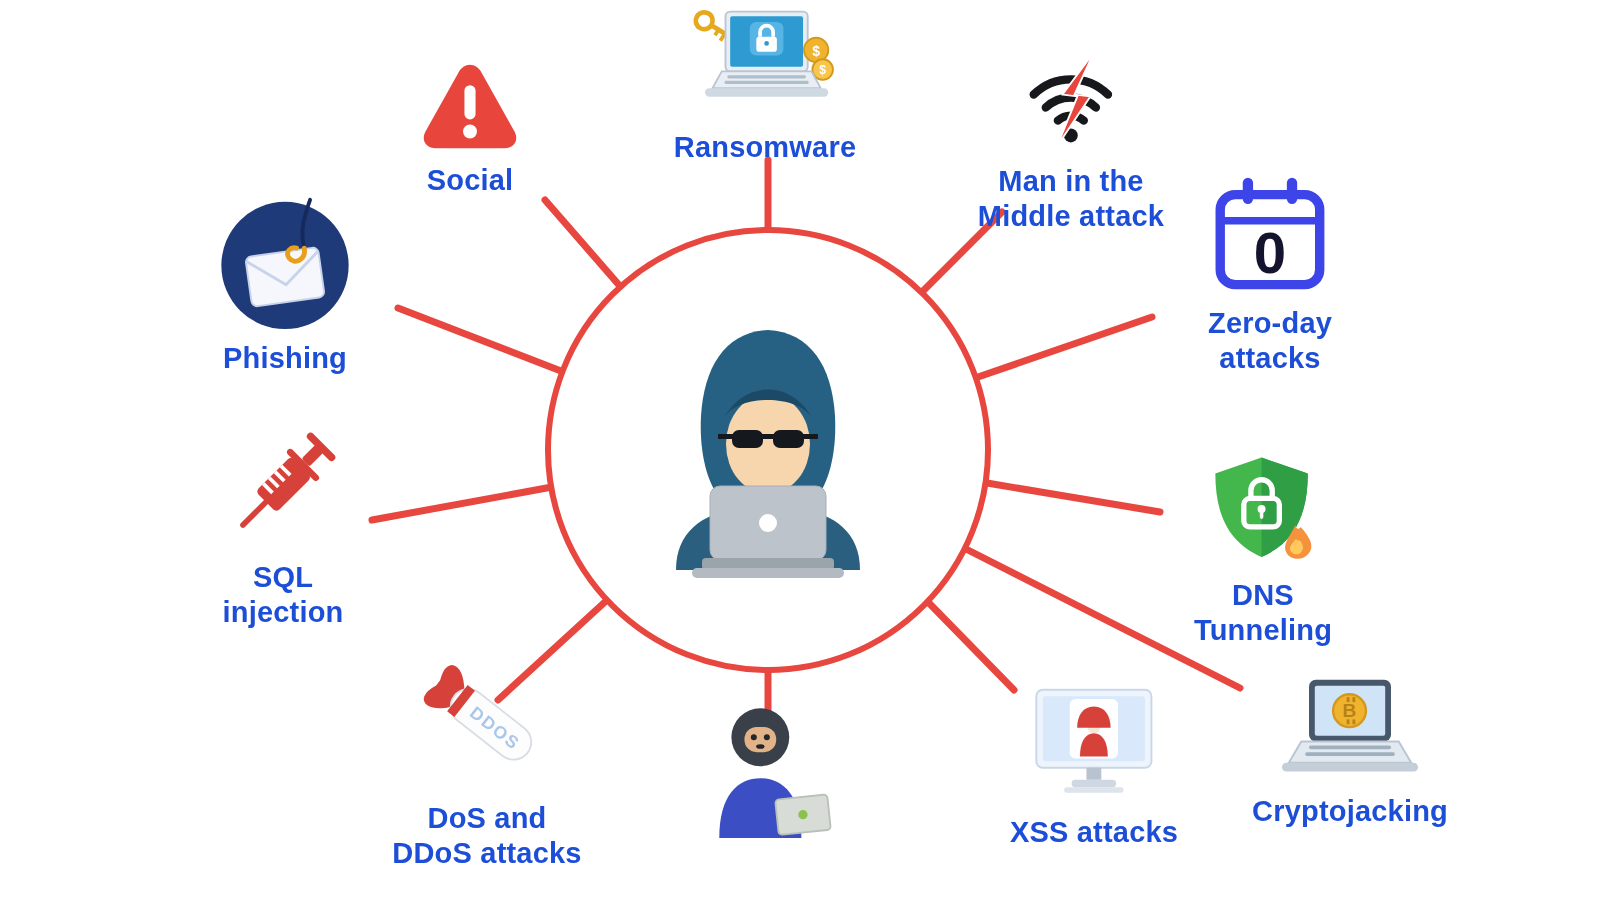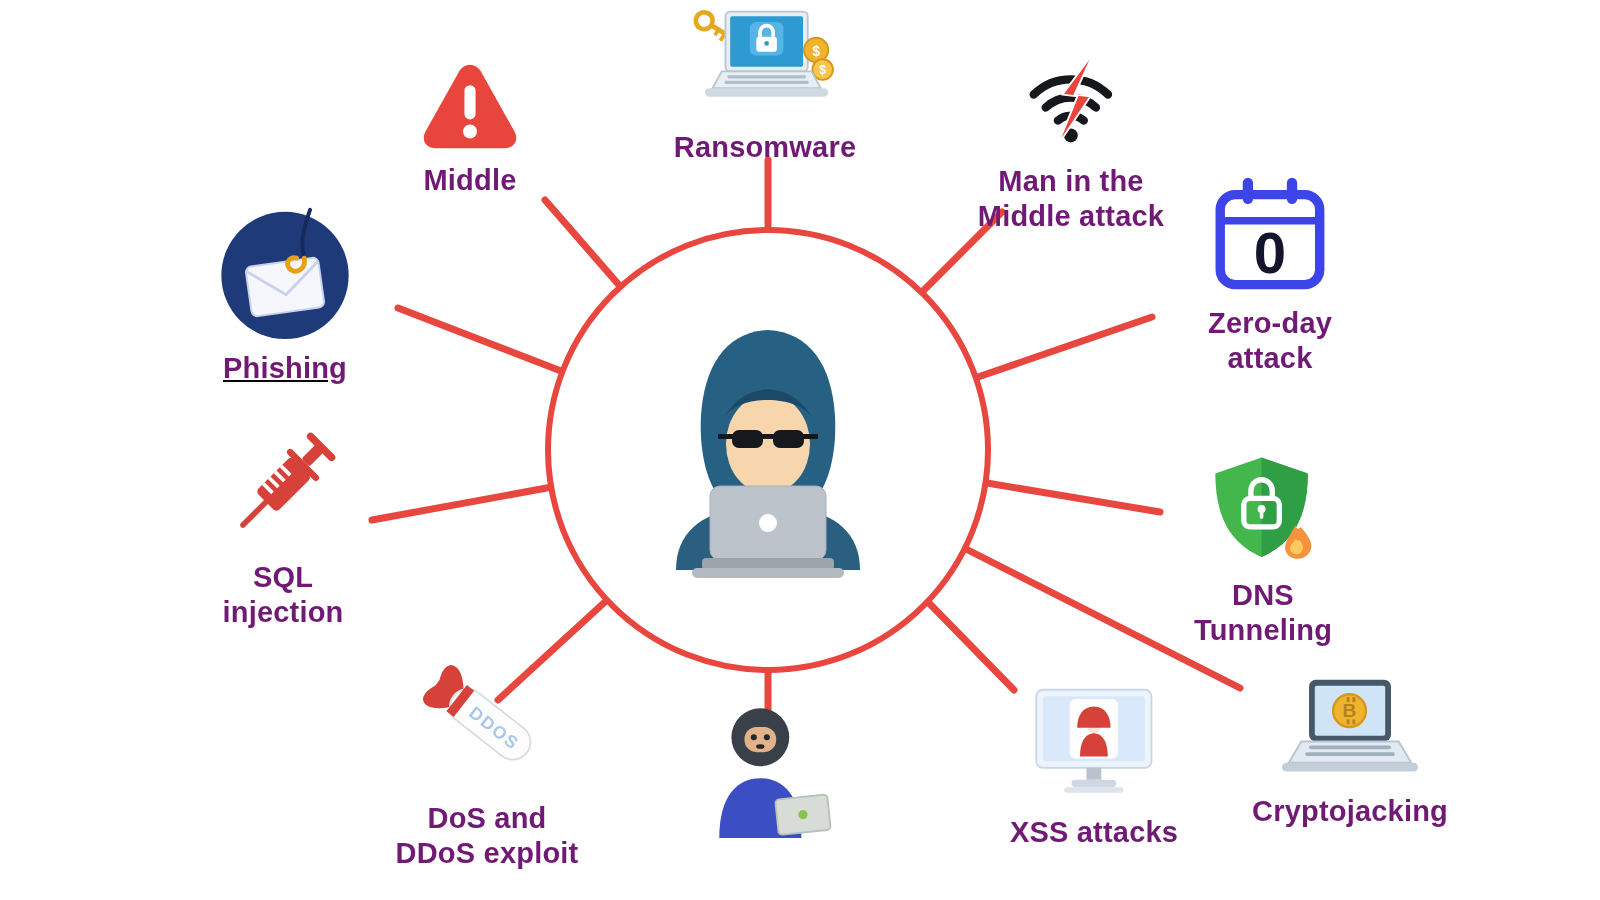--- a/index.html
+++ b/index.html
@@ -2,21 +2,21 @@
 <html><head>
 <meta charset="utf-8">
 <style>
   * { margin:0; padding:0; box-sizing:border-box; }
   html,body { width:1600px; height:900px; background:#ffffff; overflow:hidden;
               font-family:"Liberation Sans", sans-serif; }
   .canvas { position:relative; width:1600px; height:900px; background:#fff; }
   .spokes-layer { position:absolute; left:0; top:0; width:1600px; height:900px; }
   .node { position:absolute; display:flex; flex-direction:column; align-items:center;
           transform:translateX(-50%); }
-  .node .label { margin-top:10px; font-size:29px; font-weight:600; color:#701a75;
+  .node .label { margin-top:10px; font-size:29px; font-weight:600; color:#1d4ed8;
                  text-align:center; line-height:1.22; white-space:pre-line;
                  letter-spacing:0.2px; }
   svg text { font-family:"Liberation Sans", sans-serif; }
 </style>
 </head>
 <body>
 
 <div class="canvas">
 
   <svg class="spokes-layer" viewBox="0 0 1600 900">
@@ -82,38 +82,38 @@
     </svg>
     <div class="label">Ransomware</div>
   </div>
 
   <div class="node" style="left:470px; top:60px;">
     <svg viewBox="0 0 110 100" width="102" height="93">
       <path d="M55 5 C60 5 64.5 8 67.5 13.5 L103 77 C108 86.5 102.5 95 92 95 L18 95 C7.5 95 2 86.5 7 77 L42.5 13.5 C45.5 8 50 5 55 5 Z" fill="#e8453c"></path>
       <rect x="49" y="27" width="12" height="37" rx="6" fill="#fff"></rect>
       <circle cx="55" cy="77" r="7.5" fill="#fff"></circle>
     </svg>
-    <div class="label">Middle</div>
+    <div class="label">Social</div>
   </div>
 
   <div class="node" style="left:1071px; top:50px;">
     <svg viewBox="0 0 120 112" width="112" height="104">
       <g stroke="#16181c" stroke-width="9" fill="none" stroke-linecap="round">
         <path d="M20 48 A57 57 0 0 1 100 48"></path>
         <path d="M33 62 A39 39 0 0 1 87 62"></path>
         <path d="M46 76 A21 21 0 0 1 74 76"></path>
       </g>
       <circle cx="60" cy="92" r="7.5" fill="#16181c"></circle>
       <polygon points="85,2 51,48 67,50 45,104 81,50 64,48" fill="#e8453c" stroke="#fff" stroke-width="2"></polygon>
     </svg>
     <div class="label">Man in the
 Middle attack</div>
   </div>
 
-  <div class="node" style="left:285px; top:206px;text-decoration:underline;">
+  <div class="node" style="left:285px; top:196px;">
     <svg viewBox="0 0 140 140" width="135" height="135">
       <circle cx="70" cy="72" r="66" fill="#1e3a78"></circle>
       <path d="M96 4 C88 26 86 40 90 54" fill="none" stroke="#16295c" stroke-width="4" stroke-linecap="round"></path>
       <g transform="rotate(-8 70 84)">
         <rect x="32" y="58" width="76" height="52" rx="6" fill="#f5f7fc" stroke="#c8d2ea" stroke-width="2"></rect>
         <path d="M32 62 L70 92 L108 62" fill="none" stroke="#c8d2ea" stroke-width="3"></path>
       </g>
       <path d="M90 54 c2 12 -10 18 -16 10 c-4 -6 2 -12 8 -10" fill="none" stroke="#e8a01c" stroke-width="5" stroke-linecap="round"></path>
     </svg>
     <div class="label">Phishing</div>
@@ -121,21 +121,21 @@
 
   <div class="node" style="left:1270px; top:172px;">
     <svg viewBox="0 0 130 132" width="122" height="124">
       <rect x="12" y="24" width="106" height="96" rx="16" fill="#fff" stroke="#3d45e8" stroke-width="10"></rect>
       <line x1="14" y1="52" x2="116" y2="52" stroke="#3d45e8" stroke-width="8"></line>
       <rect x="36" y="6" width="11" height="28" rx="5.5" fill="#3d45e8"></rect>
       <rect x="83" y="6" width="11" height="28" rx="5.5" fill="#3d45e8"></rect>
       <text x="65" y="108" text-anchor="middle" font-size="62" font-weight="bold" fill="#14142e">0</text>
     </svg>
     <div class="label">Zero-day
-attack</div>
+attacks</div>
   </div>
 
   <div class="node" style="left:283px; top:420px;">
     <svg viewBox="0 0 140 140" width="130" height="130">
       <g transform="rotate(-45 70 70)" fill="#d6423a">
         <rect x="6" y="67" width="40" height="6" rx="3"></rect>
         <rect x="44" y="54" width="54" height="32" rx="5"></rect>
         <g fill="#fff">
           <rect x="54" y="54" width="4" height="14"></rect>
           <rect x="63" y="54" width="4" height="14"></rect>
@@ -169,21 +169,21 @@
   <div class="node" style="left:487px; top:652px;">
     <svg viewBox="0 0 170 150" width="158" height="139">
       <g transform="rotate(38 85 75)">
         <path d="M50 75 C34 44 6 42 19 71 L19 79 C6 108 34 106 50 75 Z" fill="#d6423a" stroke="#d6423a" stroke-width="3" stroke-linejoin="round"></path>
         <rect x="40" y="56" width="100" height="38" rx="19" fill="#fdfdfd" stroke="#d9dee4" stroke-width="2"></rect>
         <rect x="44" y="57" width="10" height="36" fill="#d6423a"></rect>
         <text x="96" y="82" text-anchor="middle" font-size="19" font-weight="bold" letter-spacing="2" fill="#a9c7e8">DDOS</text>
       </g>
     </svg>
     <div class="label">DoS and
-DDoS exploit</div>
+DDoS attacks</div>
   </div>
 
   <div class="node" style="left:765px; top:698px;">
     <svg viewBox="0 0 150 150" width="140" height="140">
       <circle cx="70" cy="42" r="31" fill="#3a4049"></circle>
       <rect x="53" y="31" width="34" height="27" rx="13" fill="#e2b289"></rect>
       <circle cx="63" cy="42" r="3.2" fill="#23262b"></circle>
       <circle cx="77" cy="42" r="3.2" fill="#23262b"></circle>
       <ellipse cx="70" cy="52" rx="4.5" ry="2.5" fill="#23262b"></ellipse>
       <path d="M26 150 C26 104 46 86 70 86 C94 86 114 104 114 150 Z" fill="#3c4ec4"></path>

